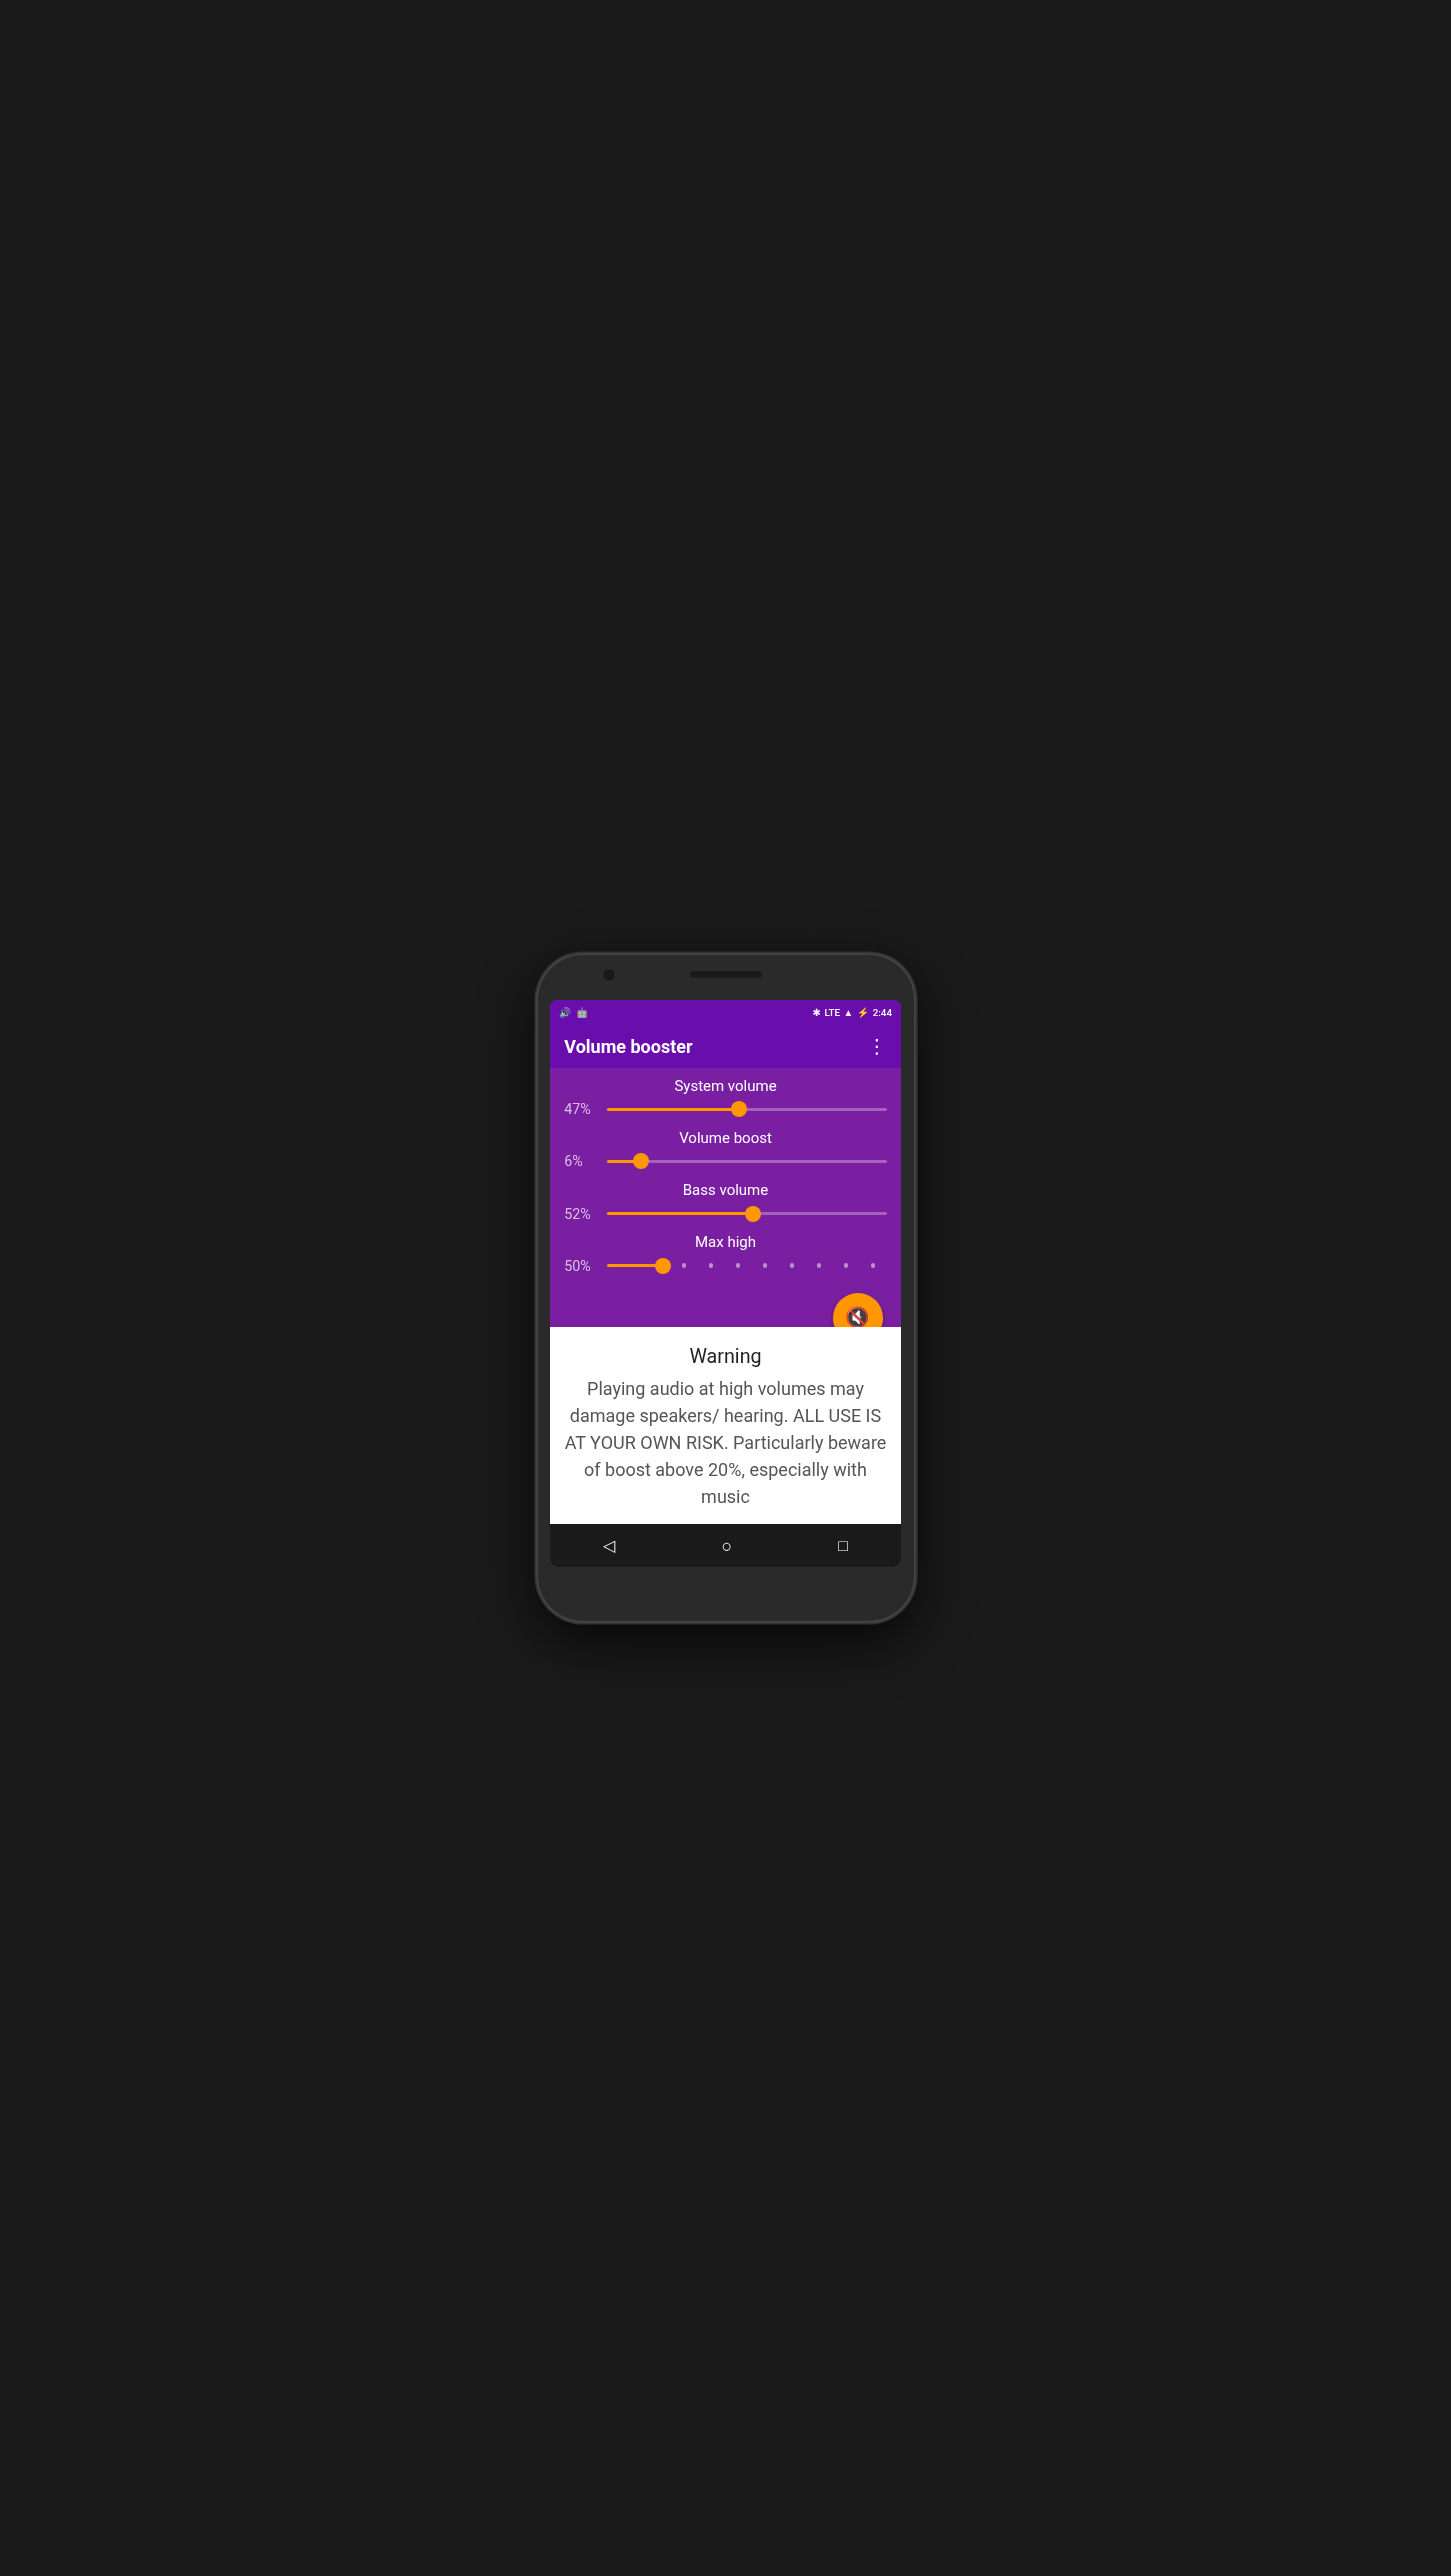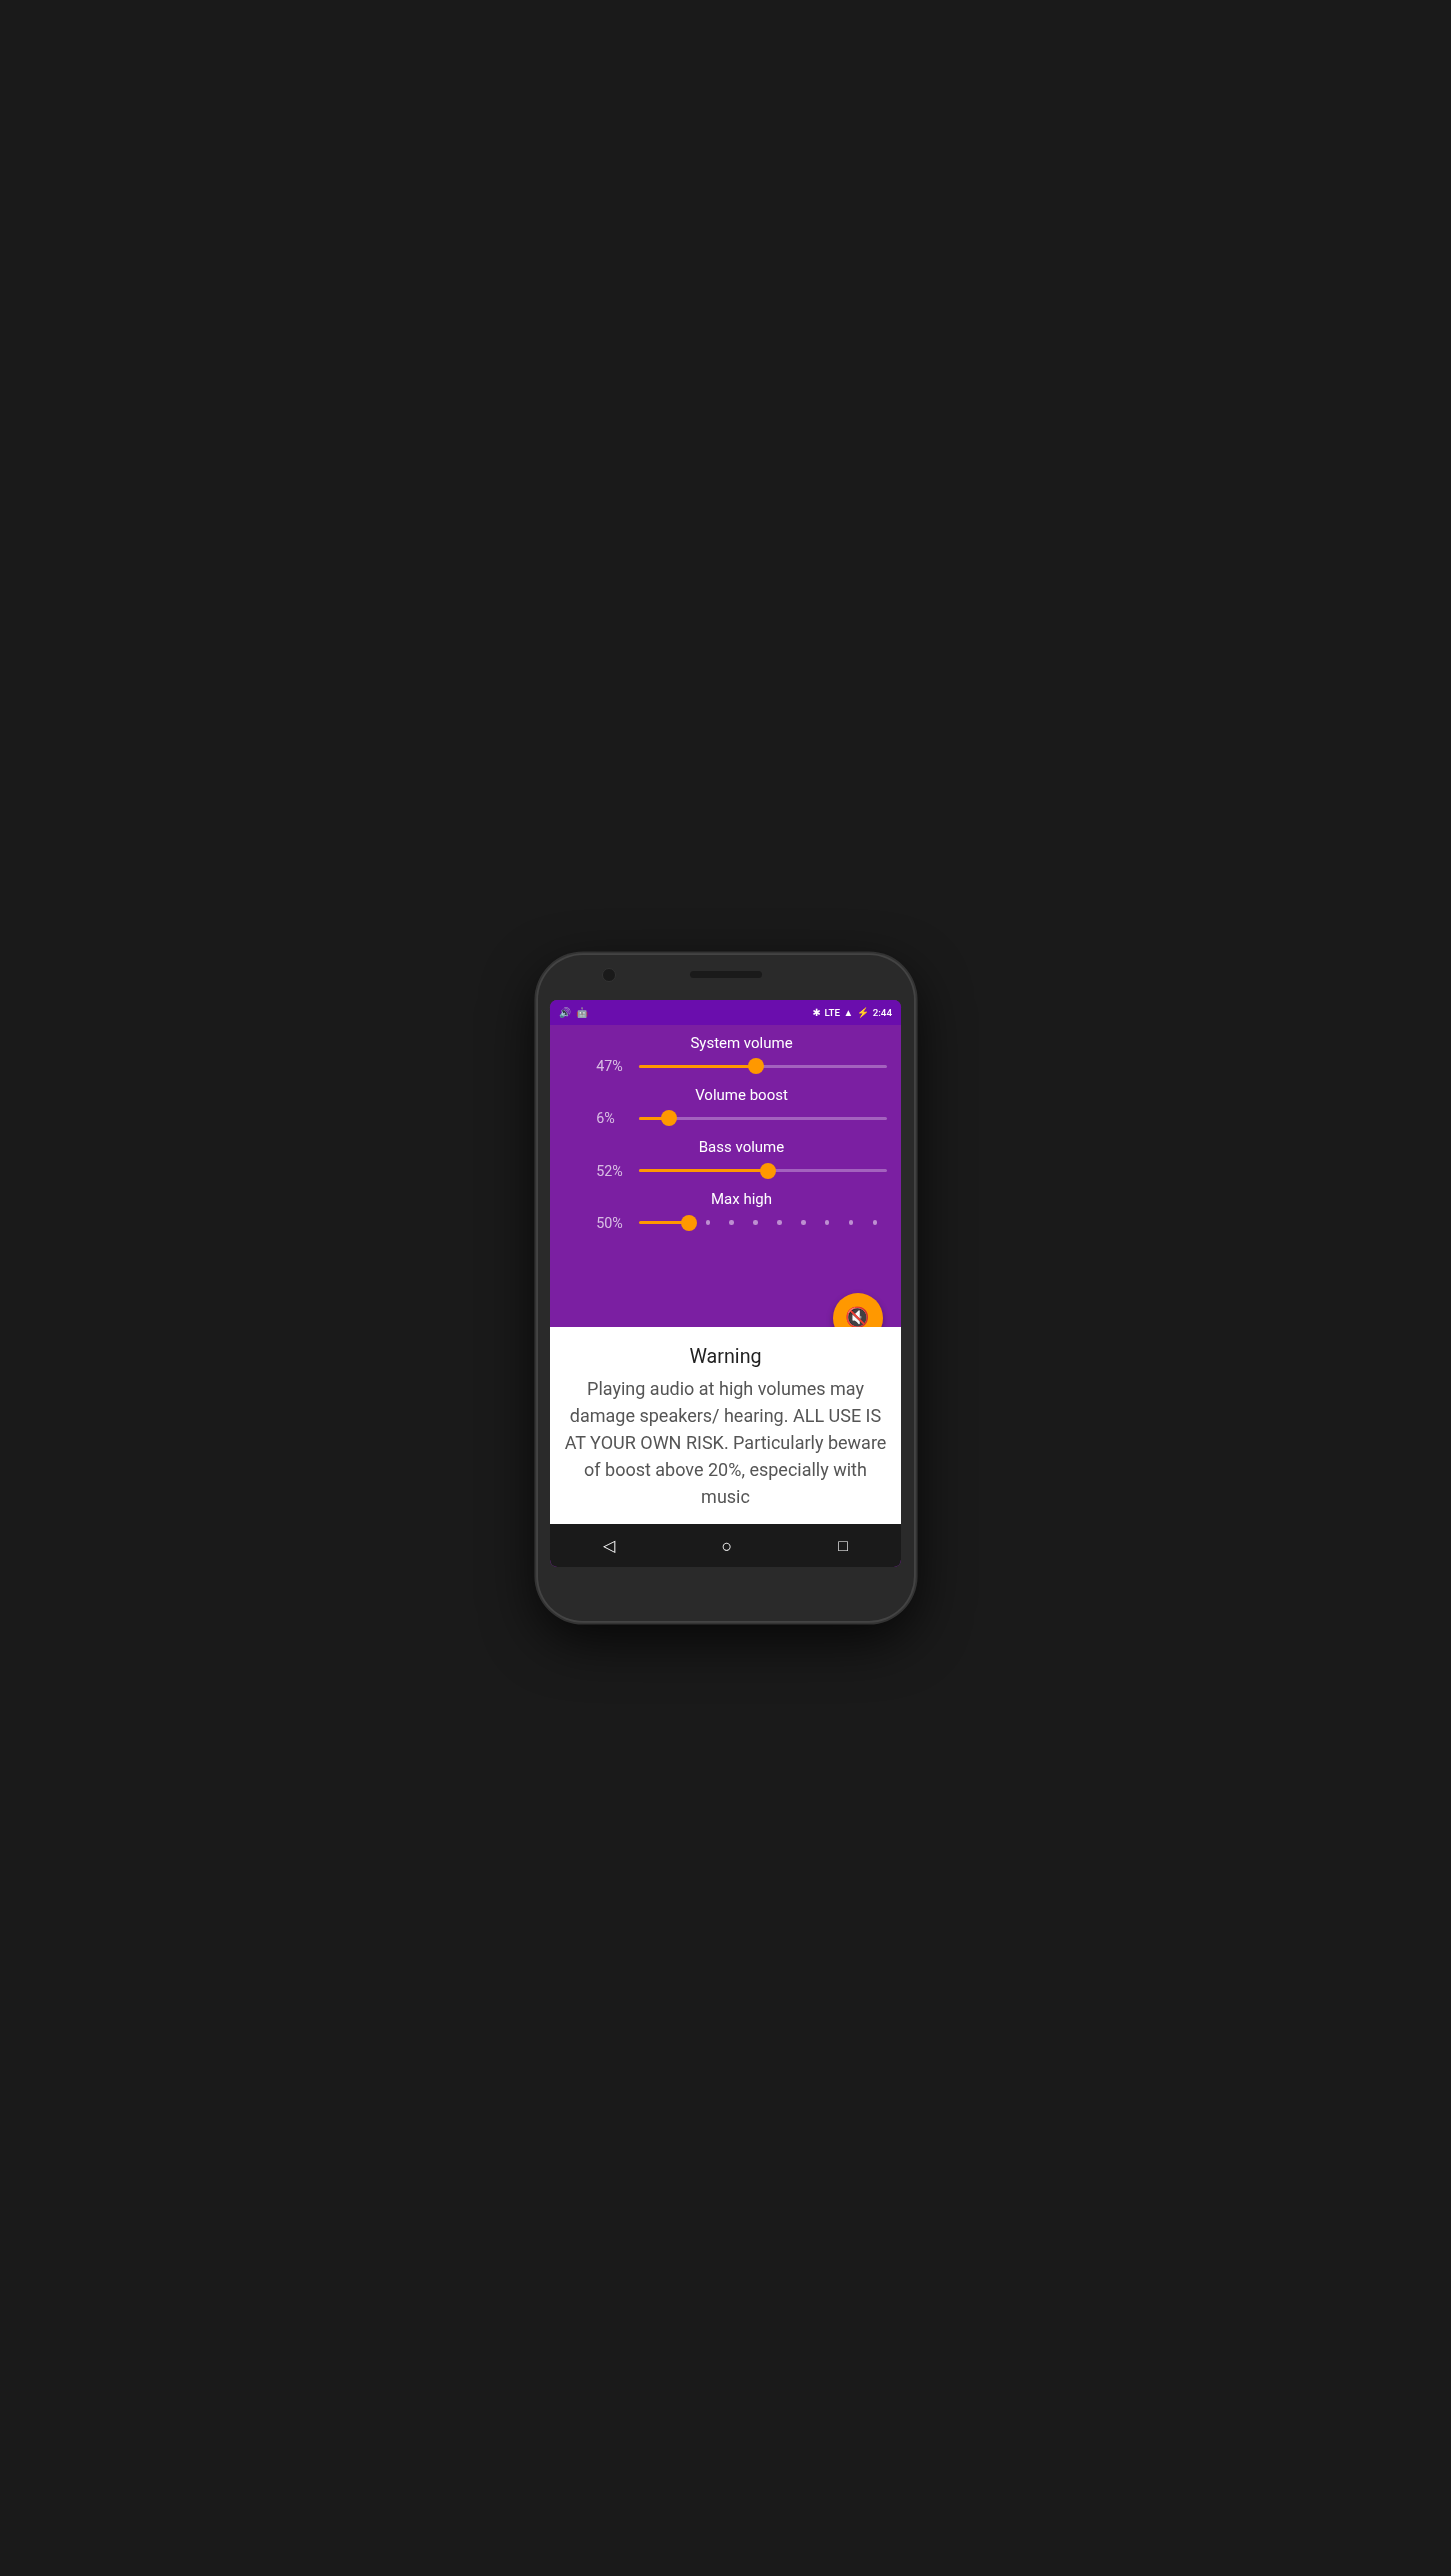--- a/index.html
+++ b/index.html
@@ -125,21 +125,20 @@
     .main-content {
       background: #7b1fa2;
       flex: 1;
       padding: 9px 14.3px 18px;
       position: relative;
       overflow: hidden;
     }
 
     .slider-section {
       margin-bottom: 10.7px;
-      margin-left: 32px;
     }
 
     .slider-label {
       color: white;
       font-size: 15px;
       text-align: center;
       margin-bottom: 5.4px;
     }
 
     .slider-row {
@@ -274,20 +273,24 @@
       </div>
       <div class="status-right">
         <span>✱</span>
         <span>LTE</span>
         <span>▲</span>
         <span>⚡</span>
         <span>2:44</span>
       </div>
     </div>
 
+    <div class="app-bar">
+      <span class="app-title">Volume booster</span>
+      <span class="menu-dots">⋮</span>
+    </div>
 
     <div class="main-content">
 
       <div class="slider-section">
         <div class="slider-label">System volume</div>
         <div class="slider-row">
           <span class="slider-pct">47%</span>
           <div class="slider-track-container">
             <div class="slider-track">
               <div class="slider-fill" style="width: 47%"></div>

